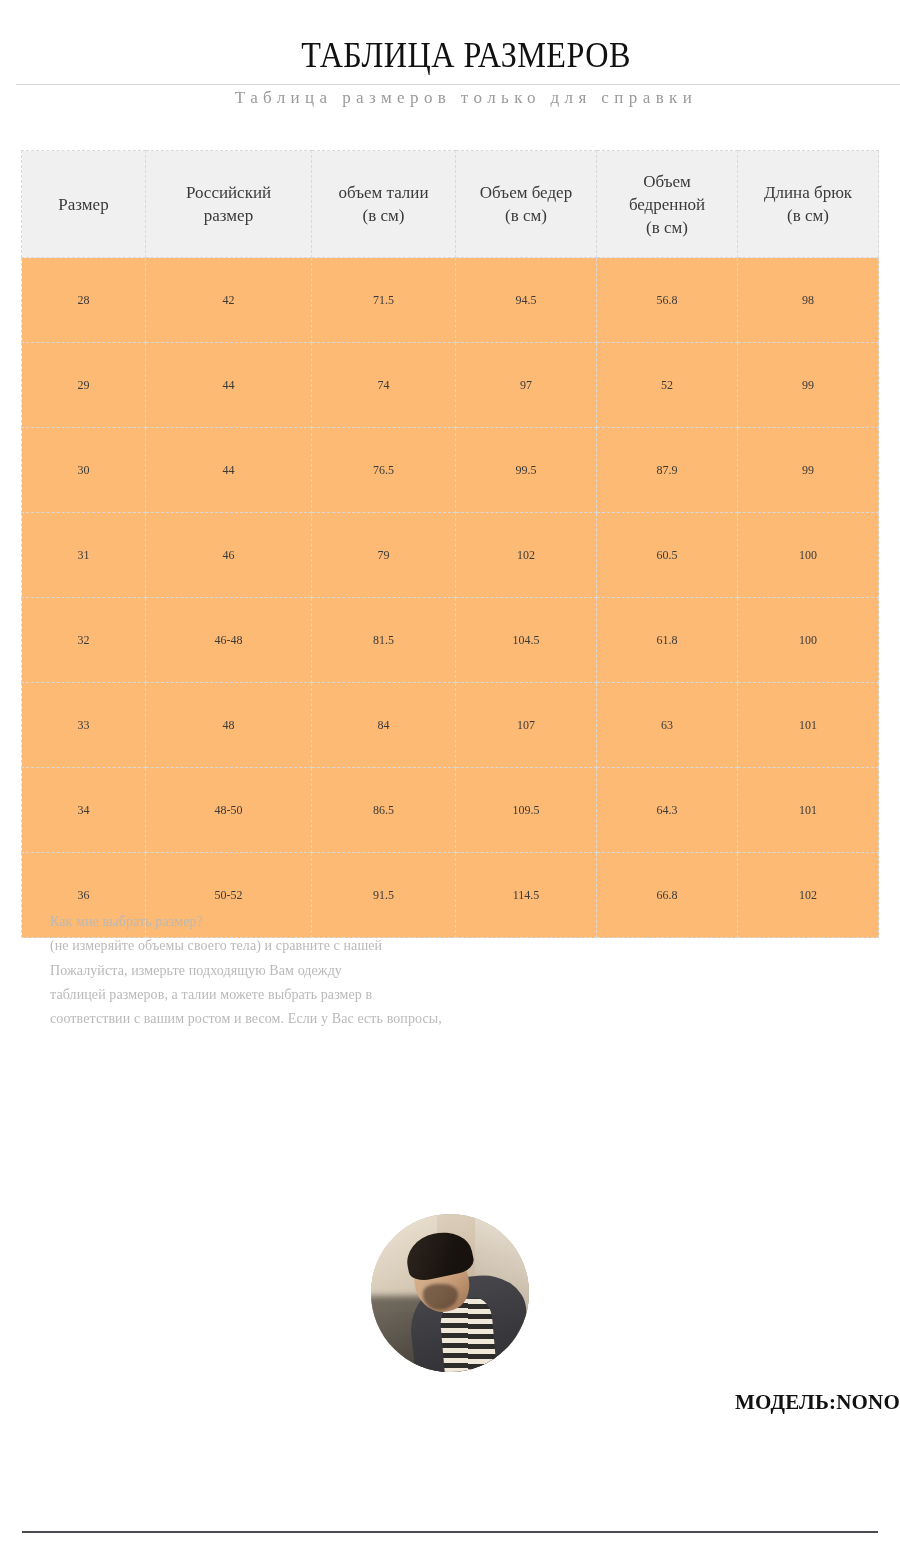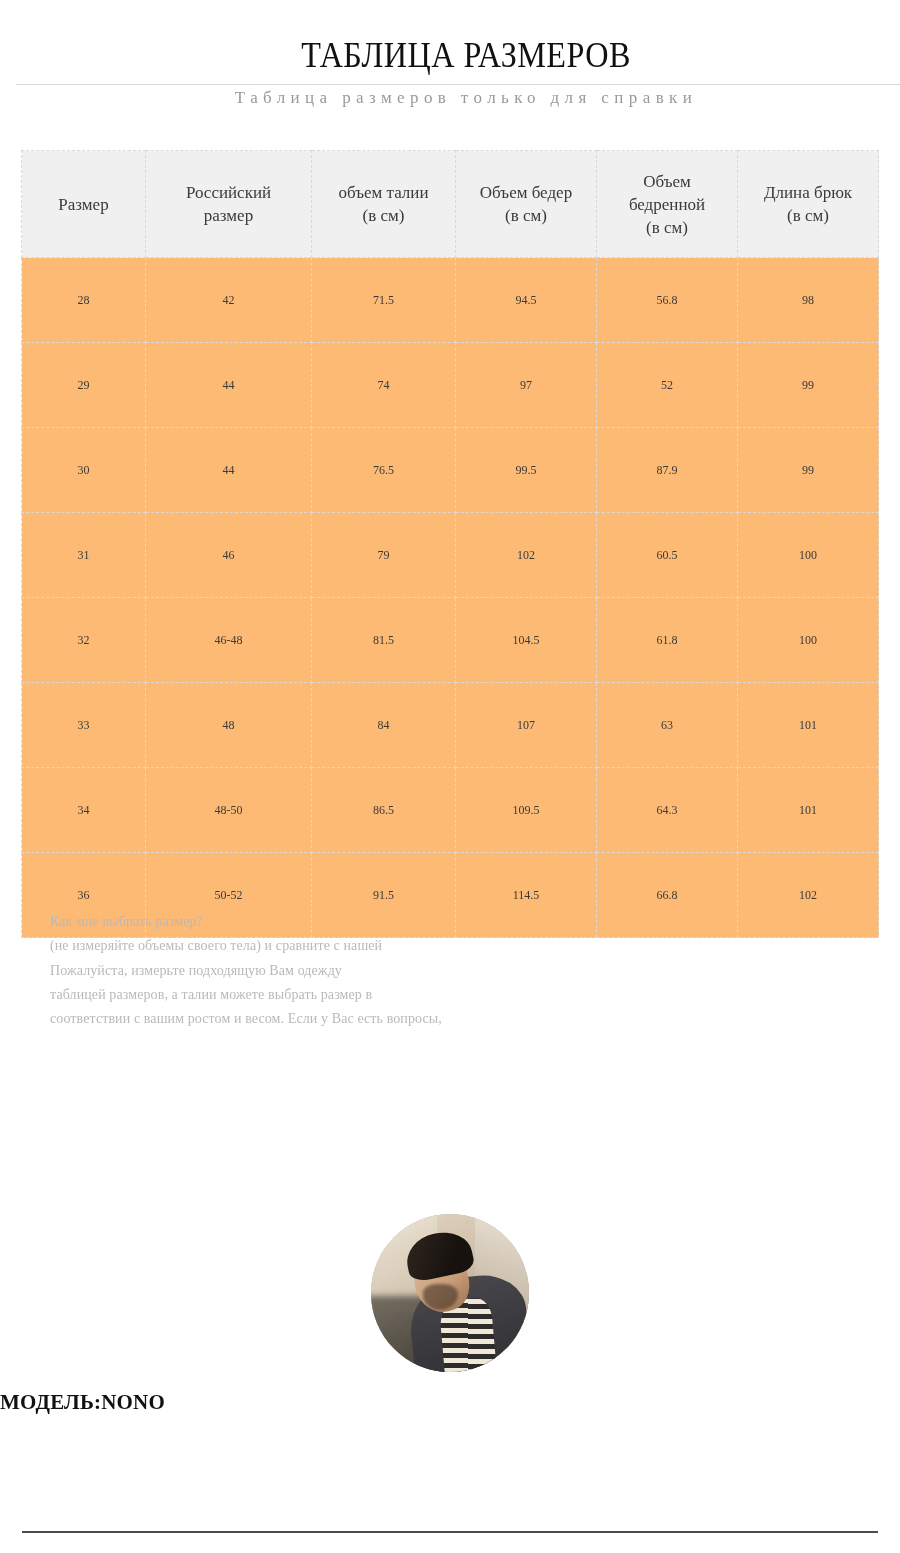--- a/index.html
+++ b/index.html
@@ -204,21 +204,21 @@
   .model-avatar .ph-beard {
     position: absolute;
     left: 33%; top: 44%;
     width: 22%; height: 17%;
     background: rgba(55,40,30,0.55);
     border-radius: 40% 44% 56% 50% / 36% 40% 62% 58%;
     filter: blur(1.4px);
   }
   .model-name {
     margin-top: 16px;
-    text-align: left;
+    text-align: right;
     font-size: 21px;
     line-height: 28px;
     font-weight: bold;
     color: #111111;
     letter-spacing: 0.2px;
   }
   .model-specs {
     margin-top: 12px;
     text-align: center;
     font-size: 15.5px;

